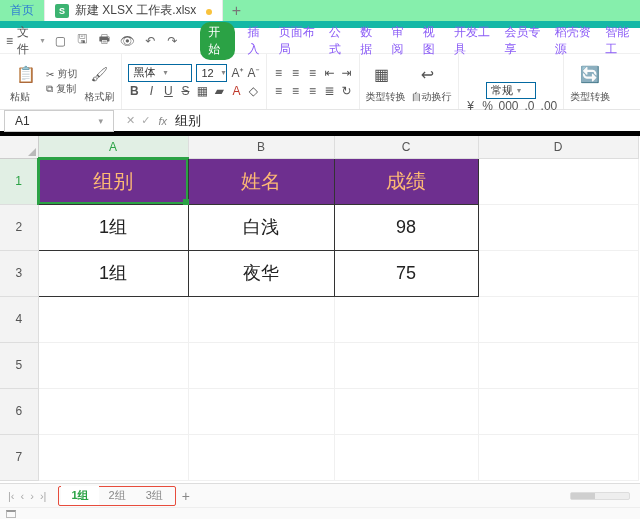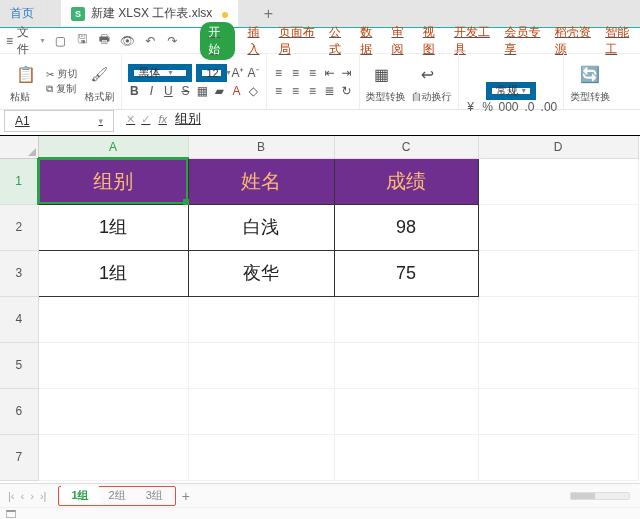--- a/index.html
+++ b/index.html
@@ -1,52 +1,52 @@
 <!DOCTYPE html>
 <html><head>
 <meta charset="utf-8">
 <style>
   * { box-sizing: border-box; margin: 0; padding: 0; font-family: "Microsoft YaHei", "SimSun", sans-serif; }
   body { width: 640px; height: 519px; overflow: hidden; background: #fff; font-size: 12px; color: #333; }
 
   
-  .title-tabs { height: 28px; background: #e5e5e5; display: flex; align-items: stretch; border-bottom: 1px solid #14b8a6; gap: 16px; }
+  .title-tabs { height: 28px; background: #86efac; display: flex; align-items: stretch; border-bottom: 7px solid #14b8a6; }
   .title-tab { display: flex; align-items: center; padding: 0 10px; gap: 6px; font-size: 12px; border-right: 1px solid #e8e8e8; color: #444; }
   .title-tab.home { color: #2f7dd1; }
   .title-tab.active { background: #fff; }
   .wps-logo { width: 14px; height: 14px; background: #3cb371; color: #fff; display: flex; align-items: center; justify-content: center; font-size: 9px; border-radius: 2px; font-weight: bold; }
   .orange-dot::after { content:""; width:6px; height:6px; background:#f9c23c; border-radius:50%; display:inline-block; margin-left:4px;}
   .plus-tab { width: 26px; display:flex; align-items:center; justify-content:center; color:#777; font-size:16px; }
 
   
   .qa-row { height: 26px; background:#fff; display:flex; align-items:center; padding:0 6px; gap:10px; border-bottom:1px solid #f0f0f0; color:#555; }
   .qa-row .menu-label { display:flex; align-items:center; gap:4px; }
   .qa-icon { width:14px; height:14px; display:inline-flex; align-items:center; justify-content:center; color:#666; font-size:12px; }
-  .ribbon-tabs { display:flex; align-items:center; gap:12px; margin-left:12px;text-decoration:underline; }
-  .ribbon-tab { font-size:12px; color:#c2410c; }
+  .ribbon-tabs { display:flex; align-items:center; gap:12px; margin-left:12px; }
+  .ribbon-tab { font-size:12px; color:#8b5cf6; }
   .ribbon-tab.active { background:#2ba245; color:#fff; padding:2px 8px; border-radius:10px; }
 
   
   .ribbon { height: 56px; background:#fff; display:flex; align-items:center; border-bottom:1px solid #e5e5e5; padding-left:4px; }
   .rib-group { display:flex; flex-direction:column; align-items:center; justify-content:center; padding:0 6px; height:100%; border-right:1px solid #eee; }
   .rib-group:last-child{border-right:none;}
   .big-btn { width:32px; height:30px; display:flex; align-items:center; justify-content:center; font-size:16px; color:#555;}
   .tiny-label { font-size:10px; color:#555; margin-top:1px; }
-  .sel { border:6px solid #0369a1; height:18px; display:flex; align-items:center; padding:0 4px; font-size:11px; background:#fff; color:#333; }
+  .sel { border:1px solid #0369a1; height:18px; display:flex; align-items:center; padding:0 4px; font-size:11px; background:#fff; color:#333; }
   .sel .drop { margin-left:4px; color:#888; font-size:8px;}
   .font-sel { width:64px;}
   .size-sel { width:31px;align-items:center;}
   .style-sel { width:50px;margin-top:32px;}
   .iconrow { display:flex; gap:5px; color:#555; font-size:12px; align-items:center; height:18px; }
   .iconrow span { min-width:12px; text-align:center; }
   .clipboard-side { display:flex; flex-direction:column; gap:1px; font-size:10px; color:#555; padding-left:4px;}
   .clipboard-side .row{display:flex; align-items:center; gap:3px;}
 
   
-  .formula-row { height:26px; display:flex; align-items:flex-start; border-bottom:1px solid #000000;text-decoration:underline; }
+  .formula-row { height:26px; display:flex; align-items:center; border-bottom:5px solid #000000; }
   .namebox { width:110px; height:22px; margin:0 4px; border:1px solid #ccc; display:flex; align-items:center; padding:0 10px; font-size:12px; color:#333; justify-content:space-between;}
   .namebox .dd{color:#999; font-size:9px;}
   .fx-zone { display:flex; align-items:center; gap:8px; padding-left:8px; flex:1;}
   .fx-icon { color:#888; font-size:11px; font-style:italic; }
   .fx-val { font-size:13px; color:#222; }
   .fx-btns { display:flex; gap:6px; color:#aaa; font-size:11px;}
 
   
   .grid-wrap { position:relative; height: 347px; overflow:hidden; background:#fff;}
   table.grid { border-collapse:collapse; table-layout:fixed; }

